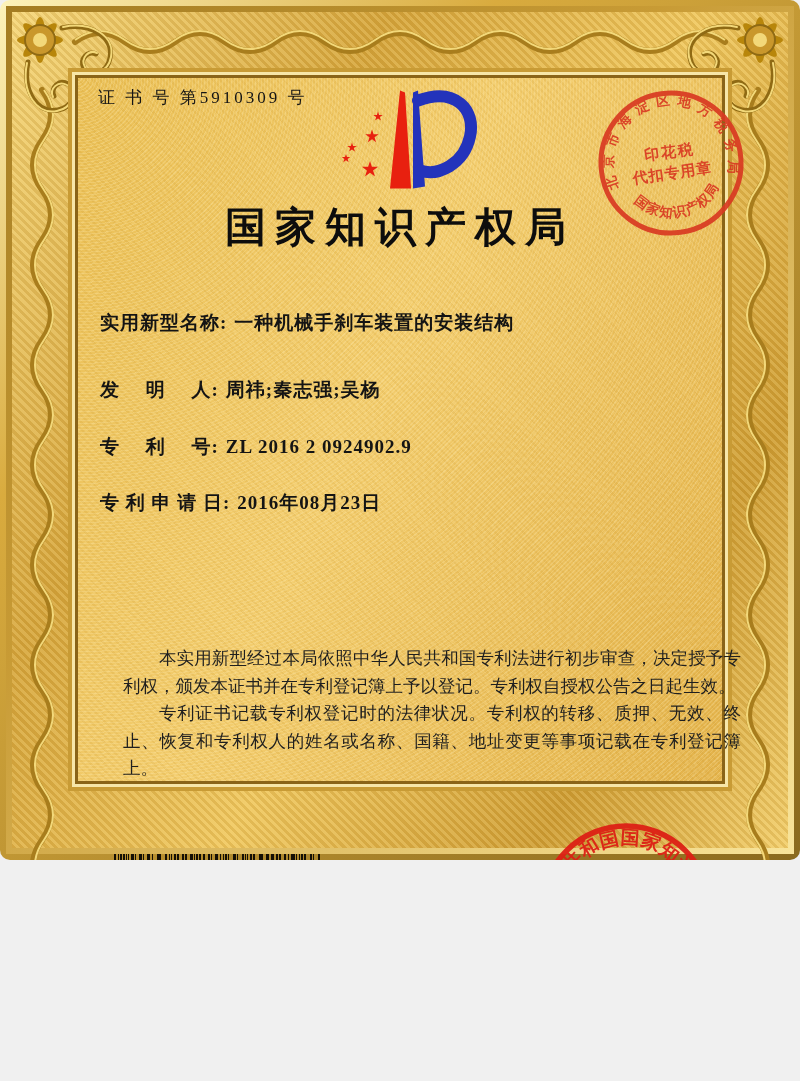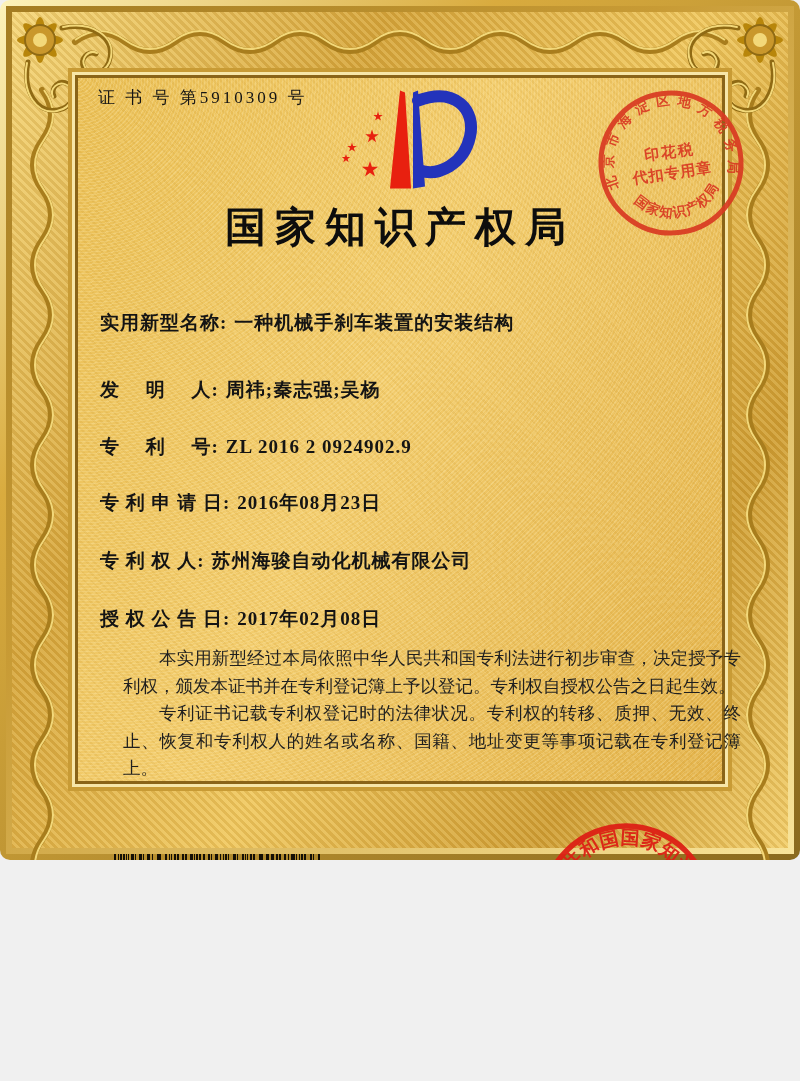--- a/index.html
+++ b/index.html
@@ -142,26 +142,20 @@
   </div>
   <div class="frow" style="top:377px">
     <span class="flabel">发　 明 　人:</span><span class="fvalue">周祎;秦志强;吴杨</span>
   </div>
   <div class="frow" style="top:434px">
     <span class="flabel">专 　利 　号:</span><span class="fvalue">ZL 2016 2 0924902.9</span>
   </div>
   <div class="frow" style="top:490px">
     <span class="flabel">专 利 申 请 日:</span><span class="fvalue">2016年08月23日</span>
   </div>
-  <div class="frow" style="top:548px">
-    <span class="flabel">专 利 权 人:</span><span class="fvalue">苏州海骏自动化机械有限公司</span>
-  </div>
-  <div class="frow" style="top:606px">
-    <span class="flabel">授 权 公 告 日:</span><span class="fvalue">2017年02月08日</span>
-  </div>
 
   <div class="body-text">
     <p>本实用新型经过本局依照中华人民共和国专利法进行初步审查，决定授予专利权，颁发本证书并在专利登记簿上予以登记。专利权自授权公告之日起生效。</p>
     <p>专利证书记载专利权登记时的法律状况。专利权的转移、质押、无效、终止、恢复和专利权人的姓名或名称、国籍、地址变更等事项记载在专利登记簿上。</p>
   </div>
 
   <div class="barcode"></div>
 
   <div class="sig-title">局长</div>
   <div class="sig-name">申长雨</div>

